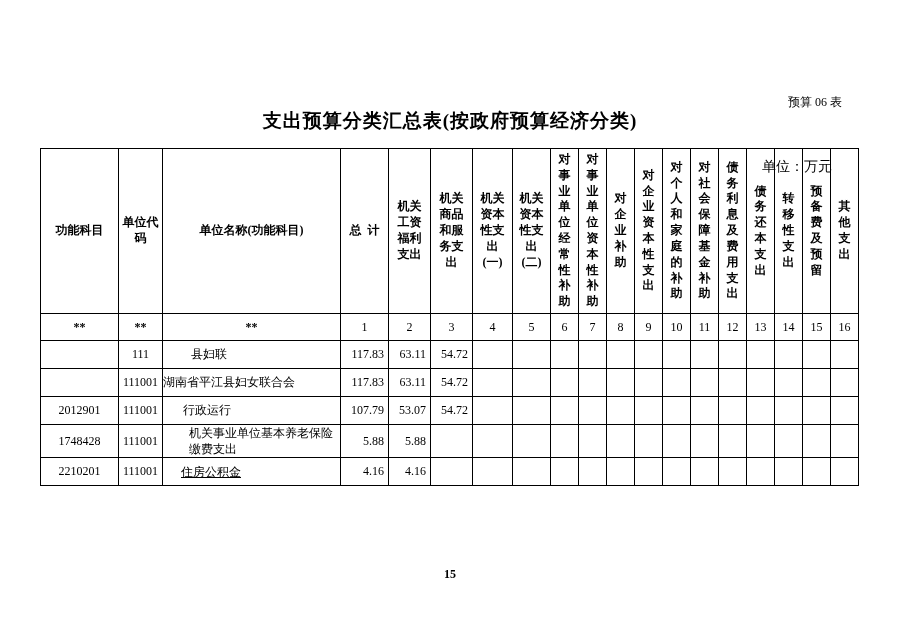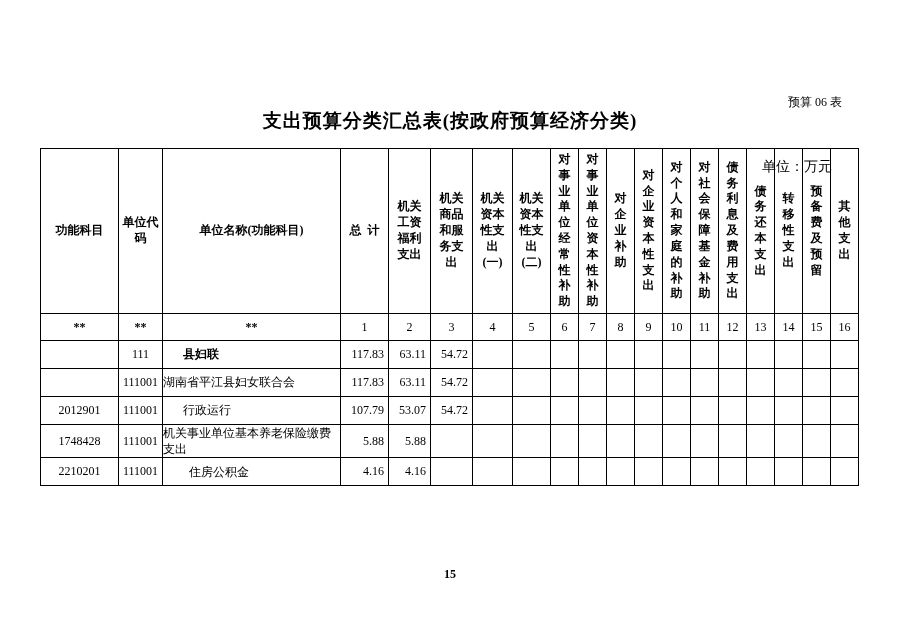--- a/index.html
+++ b/index.html
@@ -147,21 +147,21 @@
           <th>13</th>
           <th>14</th>
           <th>15</th>
           <th>16</th>
         </tr>
       </thead>
       <tbody>
         <tr>
           <td class="code"></td>
           <td class="code">111</td>
-          <td class="name" style="padding-left: 20px; font-weight: bold;">县妇联</td>
+          <td class="name" style="padding-left: 28px;">县妇联</td>
           <td class="num">117.83</td>
           <td class="num">63.11</td>
           <td class="num">54.72</td>
           <td class="num"></td>
           <td class="num"></td>
           <td class="num"></td>
           <td class="num"></td>
           <td class="num"></td>
           <td class="num"></td>
           <td class="num"></td>
@@ -210,42 +210,42 @@
           <td class="num"></td>
           <td class="num"></td>
           <td class="num"></td>
           <td class="num"></td>
           <td class="num"></td>
           <td class="num"></td>
         </tr>
         <tr>
           <td class="code">1748428</td>
           <td class="code">111001</td>
-          <td class="name" style="">机关事业单位基本养老保险缴费支出</td>
+          <td class="name" style="padding-left: 26px;">机关事业单位基本养老保险缴费支出</td>
           <td class="num">5.88</td>
           <td class="num">5.88</td>
           <td class="num"></td>
           <td class="num"></td>
           <td class="num"></td>
           <td class="num"></td>
           <td class="num"></td>
           <td class="num"></td>
           <td class="num"></td>
           <td class="num"></td>
           <td class="num"></td>
           <td class="num"></td>
           <td class="num"></td>
           <td class="num"></td>
           <td class="num"></td>
           <td class="num"></td>
         </tr>
         <tr>
           <td class="code">2210201</td>
           <td class="code">111001</td>
-          <td class="name" style="padding-left: 26px;">住房公积金</td>
+          <td class="name" style="padding-left: 18px; text-decoration: underline;">住房公积金</td>
           <td class="num">4.16</td>
           <td class="num">4.16</td>
           <td class="num"></td>
           <td class="num"></td>
           <td class="num"></td>
           <td class="num"></td>
           <td class="num"></td>
           <td class="num"></td>
           <td class="num"></td>
           <td class="num"></td>

